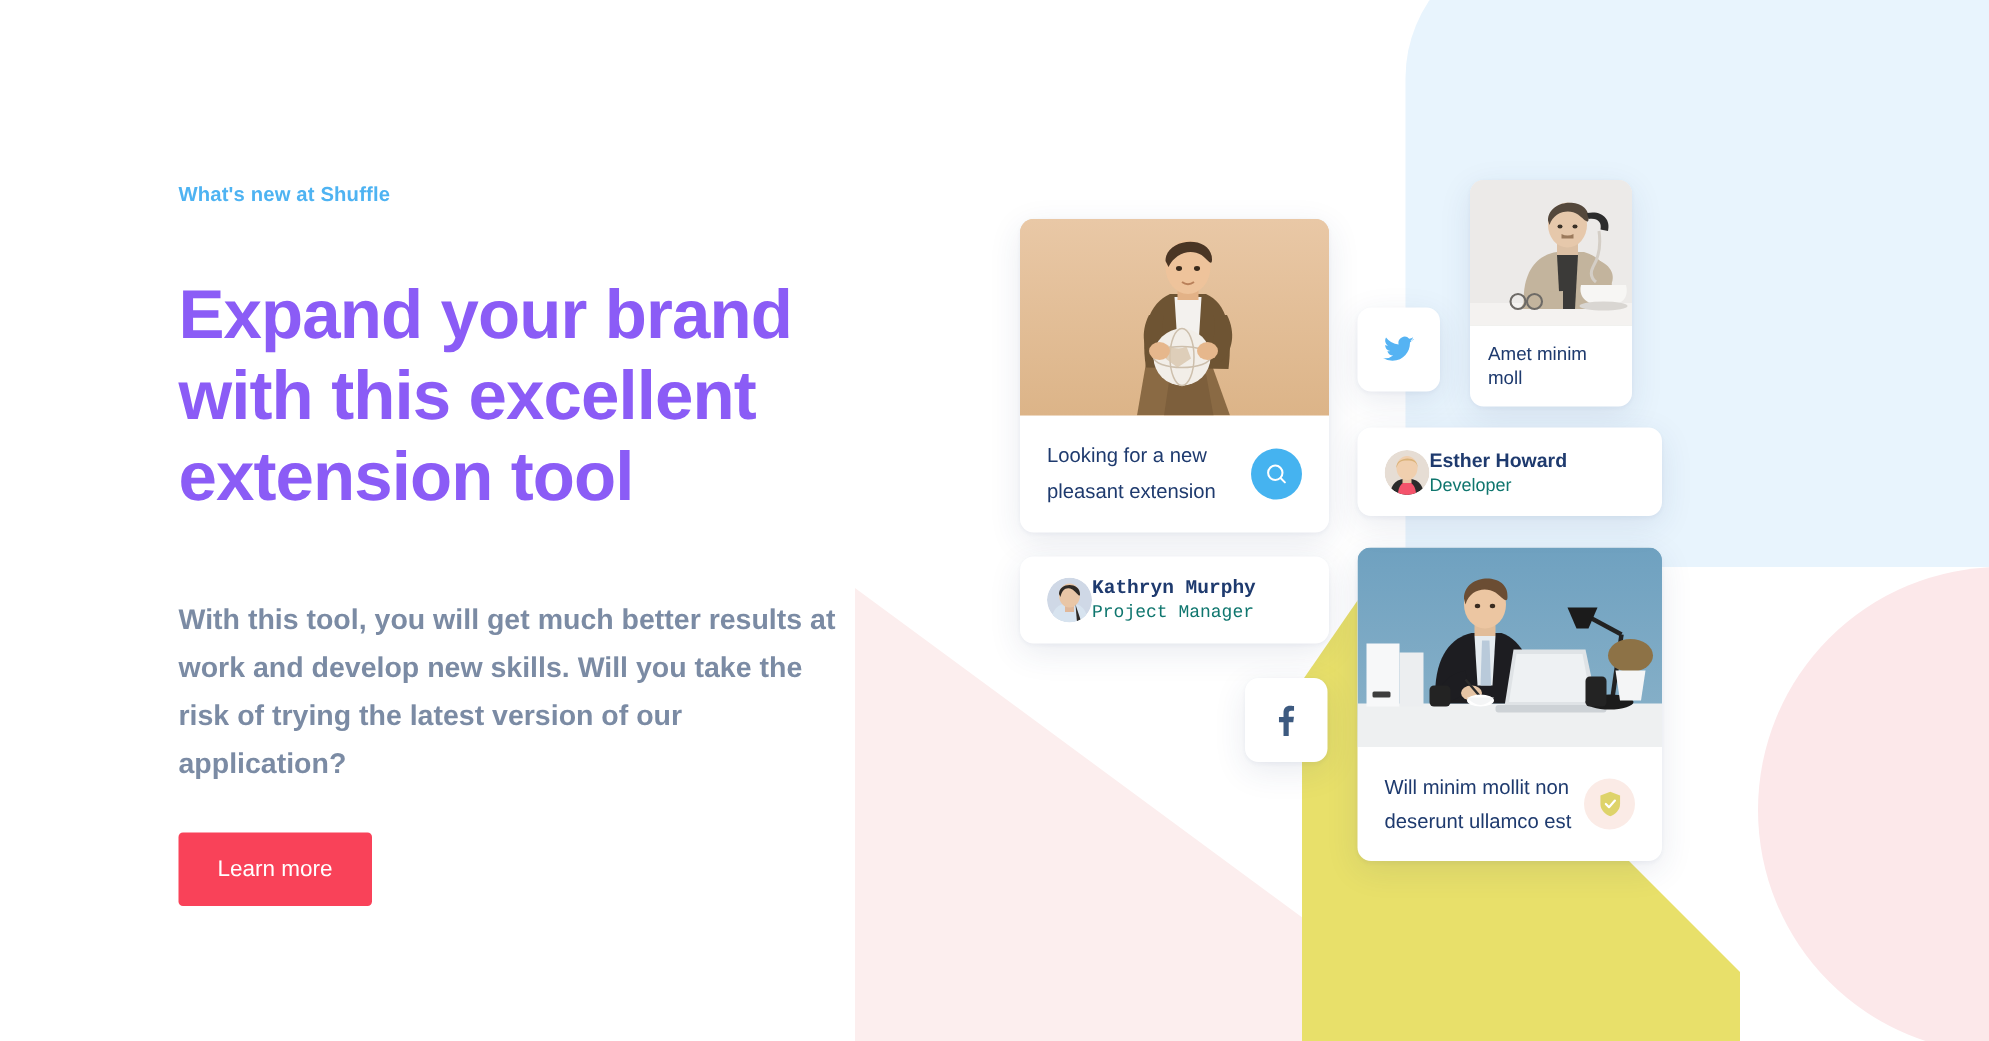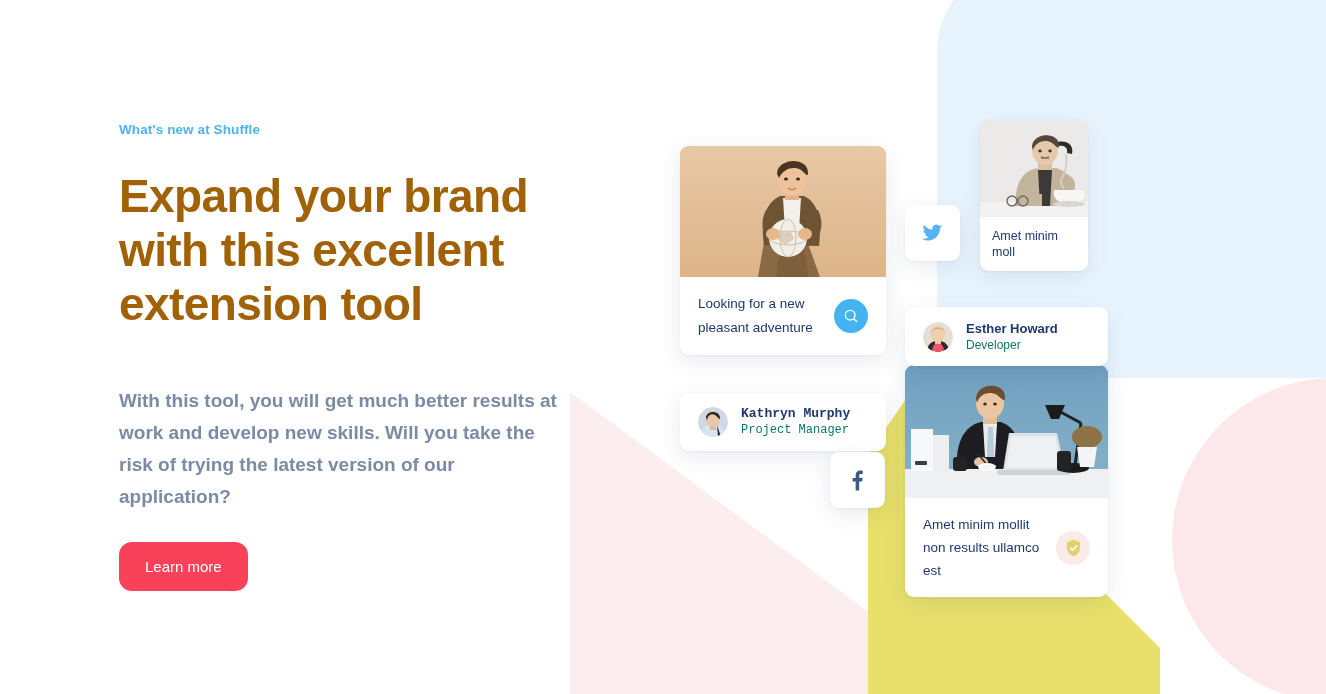--- a/index.html
+++ b/index.html
@@ -28,34 +28,34 @@
   }
   .shape-pink-circle{
     position:absolute; left:1172px; top:378px; width:324px; height:324px;
     background:#fce8ea; border-radius:50%;
   }
 
   
   .copy{ position:absolute; left:119px; top:122px; width:470px; z-index:3; }
   .eyebrow{
     font-size:13.5px; font-weight:700; color:#4eb3f2; letter-spacing:.1px;
-    margin-bottom:32px;
+    margin-bottom:45px;
   }
   .headline{
-    font-size:46px; line-height:54px; font-weight:700; color:#a16207;
+    font-size:46px; line-height:54px; font-weight:700; color:#8b5cf6;
     letter-spacing:-0.6px; margin-bottom:54px; max-width:430px;
   }
   .subcopy{
     font-size:19px; line-height:32px; color:#7b8ba4; font-weight:700;
     max-width:445px; margin-bottom:29px;
   }
   .cta{
     display:inline-block; background:#f94259; color:#ffffff; border:none;
     font-size:15px; font-weight:400; font-family:inherit;
-    padding:0 26px; height:49px; line-height:49px; border-radius:13px; cursor:pointer;
+    padding:0 26px; height:49px; line-height:49px; border-radius:3px; cursor:pointer;
   }
 
   
   .card{
     position:absolute; background:#ffffff; border-radius:9px;
     box-shadow:0 6px 22px rgba(40,60,110,.10), 0 1px 3px rgba(40,60,110,.05);
     z-index:4; overflow:hidden;
   }
   .card-photo{ width:100%; position:relative; overflow:hidden; }
   .card-body{
@@ -77,21 +77,21 @@
 
   
   #card-desk{ left:905px; top:365px; width:203px; }
   #card-desk .card-photo{ height:133px; background:linear-gradient(180deg,#6fa1c0 0%,#86b0c9 62%,#dfe4e6 100%); }
   #card-desk .card-caption{ font-size:13.5px; line-height:23px; }
 
   
   .profile-card{
     position:absolute; background:#fff; border-radius:9px; z-index:4;
     box-shadow:0 6px 22px rgba(40,60,110,.10), 0 1px 3px rgba(40,60,110,.05);
-    display:flex; align-items:center; padding:29px 18px; gap:13px;margin-top:22px;
+    display:flex; align-items:center; padding:29px 18px; 
   }
   #card-kathryn{ left:680px; top:371px; width:206px; height:58px;font-family:Liberation Mono, monospace; }
   #card-esther{ left:905px; top:285px; width:203px; height:59px; }
   .avatar{ width:30px; height:30px; border-radius:50%; flex:0 0 30px; position:relative; overflow:hidden; }
   .p-name{ font-size:13px; font-weight:700; color:#1e3a6e; line-height:17px; }
   .p-role{ font-size:12px; color:#0f766e; line-height:17px; }
 
   
   .social{
     position:absolute; background:#fff; border-radius:9px; z-index:4;
@@ -161,21 +161,21 @@
 
         <path d="M105 42 L119 42 L119 54 L105 54 Z" fill="#e3b287"></path>
         <ellipse cx="112" cy="32" rx="15" ry="18" fill="#eec39b"></ellipse>
         <path d="M97 28 C97 12 128 10 128 27 C128 32 125 27 121 24 C114 20 104 22 99 32 Z" fill="#4a3524"></path>
         <ellipse cx="106" cy="33" rx="2" ry="1.6" fill="#3a2a1c"></ellipse>
         <ellipse cx="118" cy="33" rx="2" ry="1.6" fill="#3a2a1c"></ellipse>
         <path d="M108 42 q4 3 8 0" stroke="#b9805a" stroke-width="1.3" fill="none"></path>
       </svg>
     </div>
     <div class="card-body">
-      <div class="card-caption">Looking for a new pleasant adventure</div>
+      <div class="card-caption">Looking for a new pleasant extension</div>
       <button class="circle-btn search-btn">
         <svg width="16" height="16" viewBox="0 0 20 20" fill="none">
           <circle cx="9" cy="9" r="6" stroke="#ffffff" stroke-width="1.7"></circle>
           <line x1="13.4" y1="13.4" x2="17" y2="17" stroke="#ffffff" stroke-width="1.7" stroke-linecap="round"></line>
         </svg>
       </button>
     </div>
   </div>
 
   <div class="card" id="card-phone">
@@ -264,21 +264,21 @@
         <path d="M140 40 L160 40 L154 54 L146 54 Z" fill="#1b1b1b"></path>
         <ellipse cx="168" cy="103" rx="16" ry="5" fill="#1b1b1b"></ellipse>
 
         <ellipse cx="182" cy="72" rx="15" ry="11" fill="#8d7246"></ellipse>
         <path d="M172 82 L192 82 L189 102 L175 102 Z" fill="#f4f5f6"></path>
 
         <rect x="152" y="86" width="14" height="20" rx="3" fill="#232323"></rect>
       </svg>
     </div>
     <div class="card-body">
-      <div class="card-caption">Amet minim mollit non results ullamco est</div>
+      <div class="card-caption">Will minim mollit non deserunt ullamco est</div>
       <button class="circle-btn shield-btn">
         <svg width="17" height="18" viewBox="0 0 20 22">
           <path d="M10 1 L18 4 V11 C18 16 14 19.6 10 21 C6 19.6 2 16 2 11 V4 Z" fill="#ded36a"></path>
           <path d="M6.4 11 L9 13.6 L13.8 8.2" stroke="#ffffff" stroke-width="1.8" fill="none" stroke-linecap="round" stroke-linejoin="round"></path>
         </svg>
       </button>
     </div>
   </div>
 
   <div class="profile-card" id="card-kathryn">

